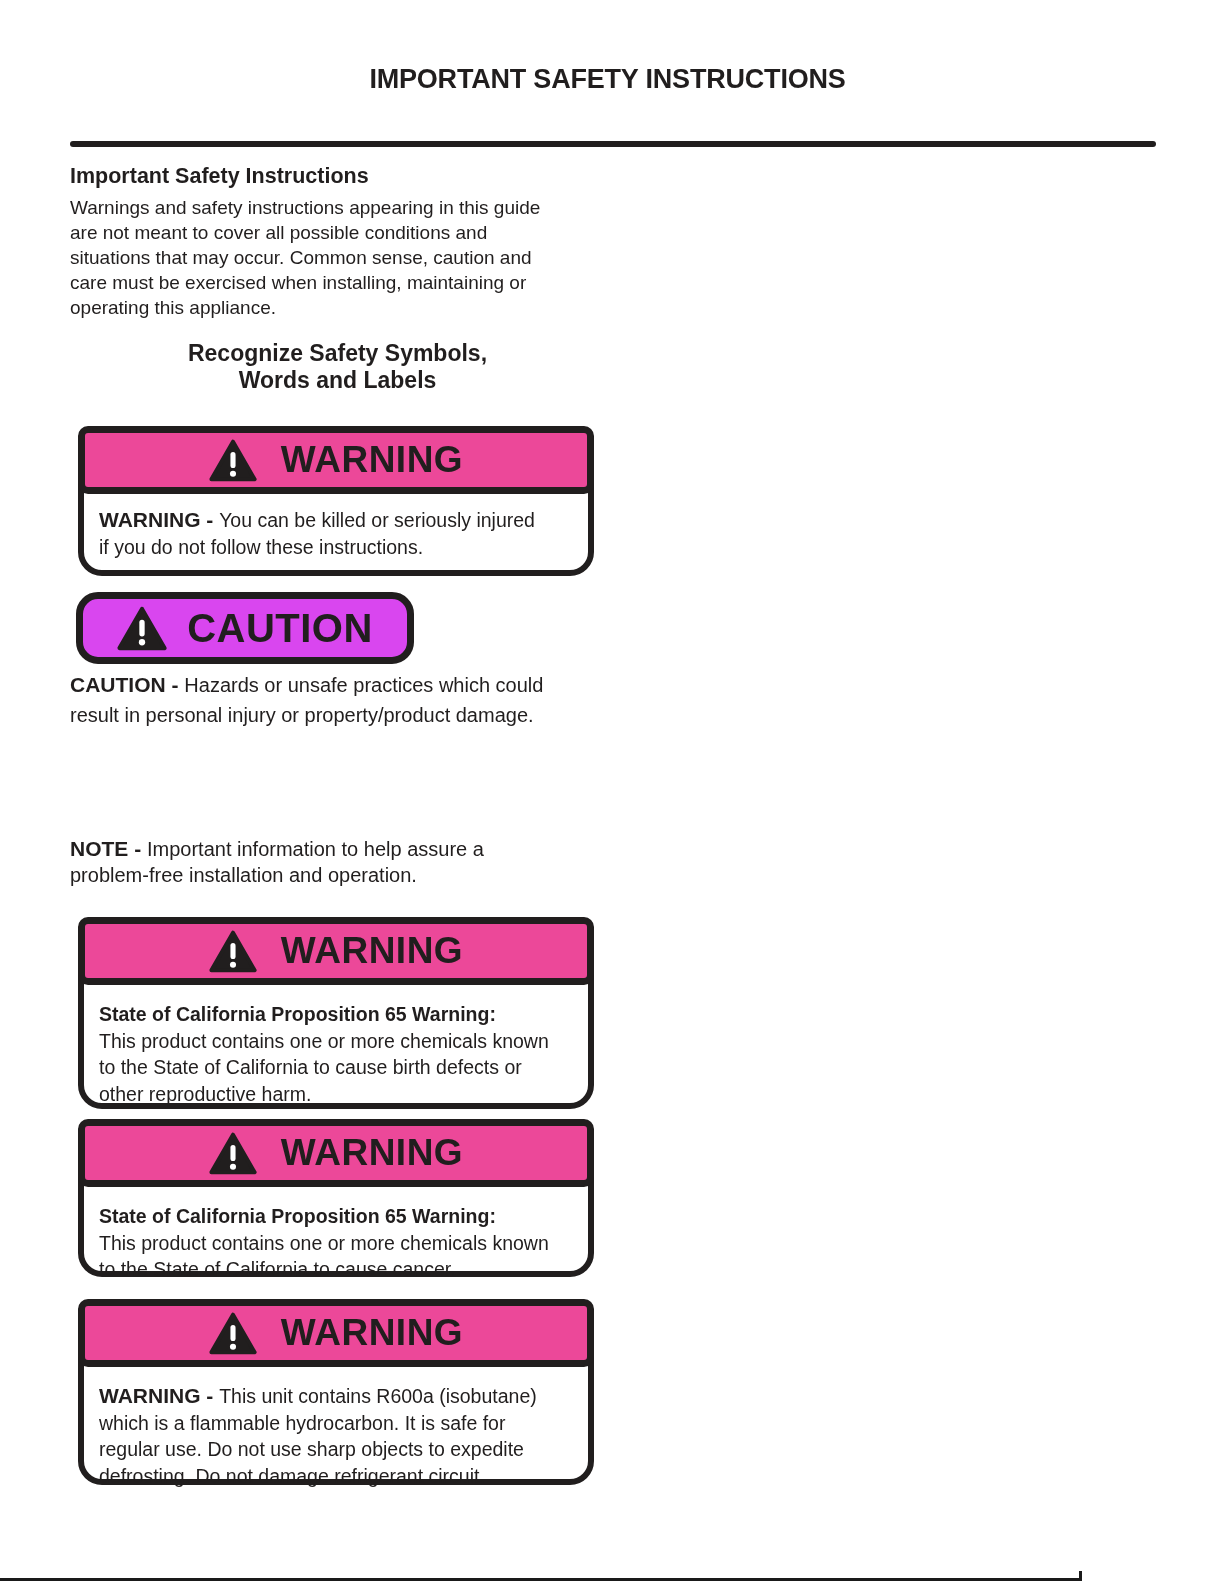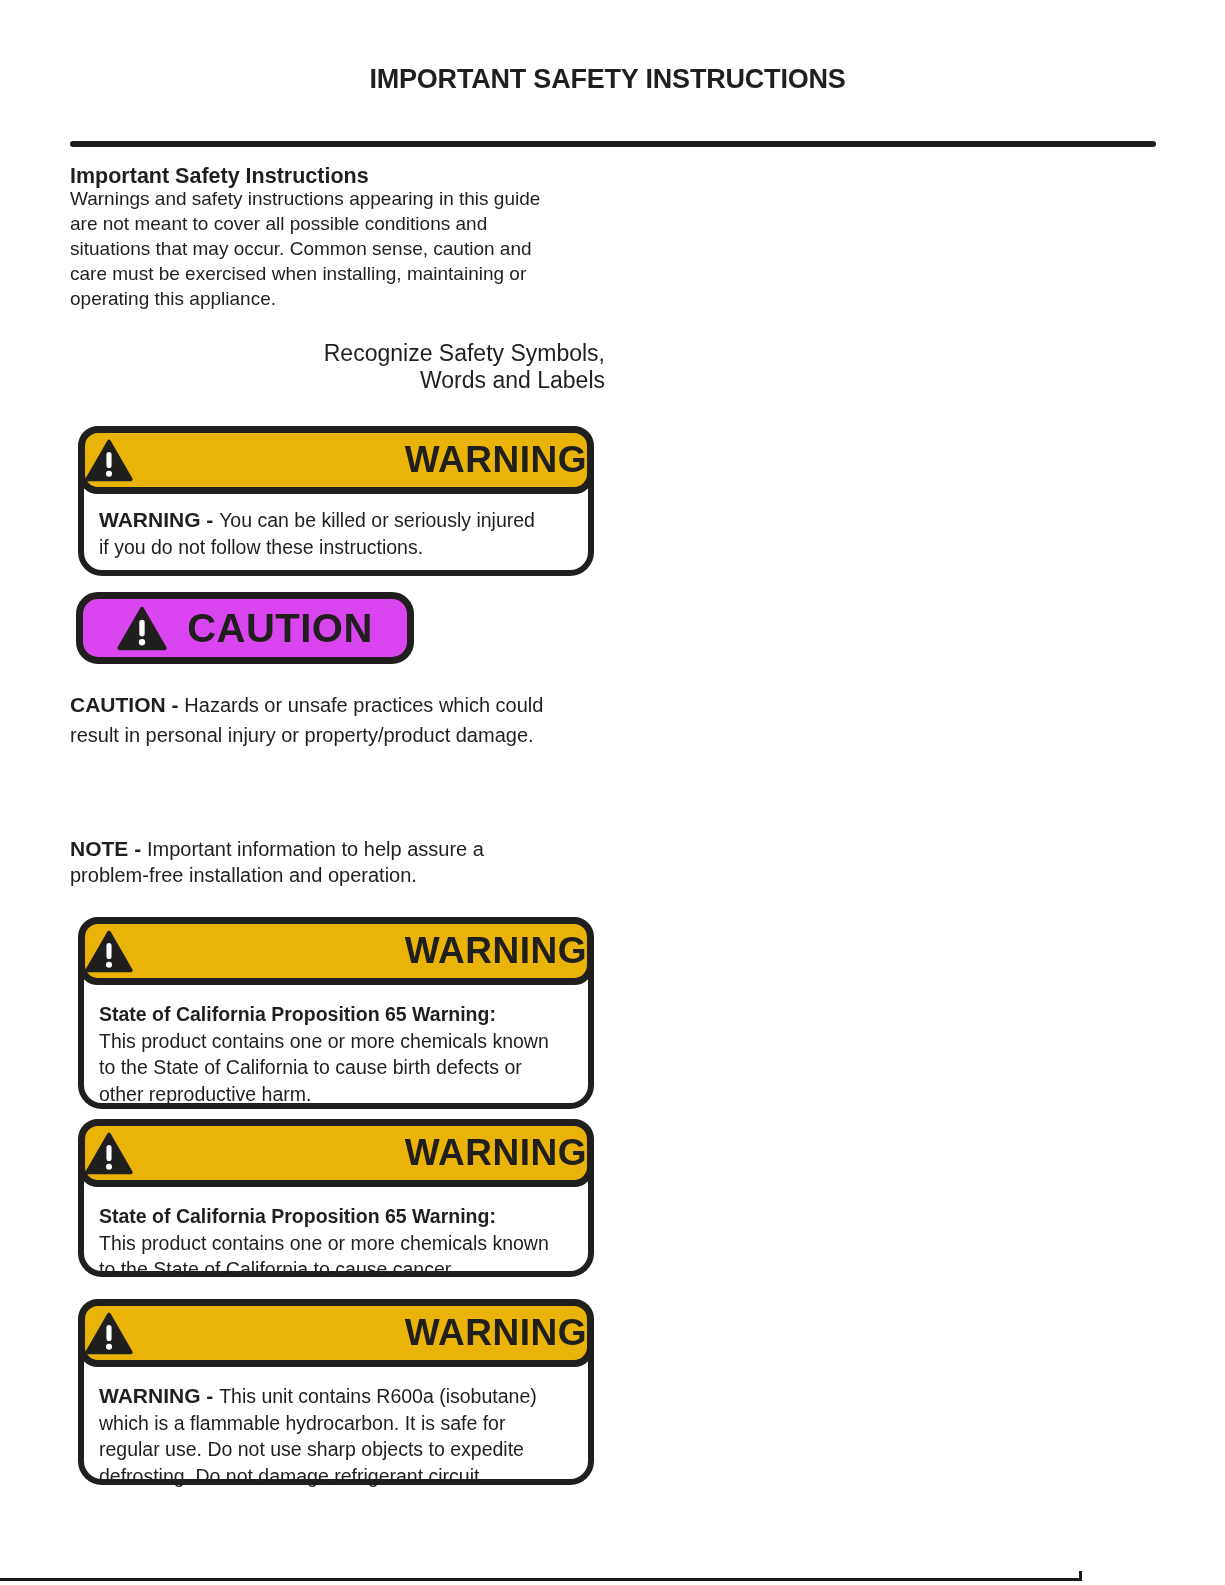--- a/index.html
+++ b/index.html
@@ -14,55 +14,55 @@
   }
   .rule-top {
     position:absolute; left:70px; top:141px; width:1086px; height:6px;
     background:#211e1e; border-radius:3px;
   }
   .sec-heading {
     position:absolute; left:70px; top:164px; margin:0;
     font-size:21.5px; font-weight:bold;
   }
   .intro-para {
-    position:absolute; left:70px; top:186px; width:545px; margin:0;
+    position:absolute; left:70px; top:195px; width:545px; margin:0;
     font-size:19px; line-height:25px; white-space:pre;
   }
   .sub-heading {
     position:absolute; left:70px; top:340px; width:535px; margin:0;
-    text-align:right; font-size:23px; font-weight:normal; line-height:27px;
+    text-align:center; font-size:23px; font-weight:bold; line-height:27px;
     white-space:pre;
   }
   .callout {
     position:absolute; box-sizing:border-box; background:#ffffff;
     border:6px solid #211e1e; border-radius:24px;
   }
   .callout-header {
     box-sizing:border-box; height:68px; margin:-6px -6px 0 -6px;
-    display:flex; align-items:center; justify-content:space-between; gap:24px;
-    background:#eab308; border:7px solid #211e1e; border-radius:20px;
+    display:flex; align-items:center; justify-content:center; gap:24px;
+    background:#ec4899; border:7px solid #211e1e; border-radius:10px;
   }
   .callout-header-label {
     font-size:37px; font-weight:bold; letter-spacing:0.5px;
   }
   .callout-body {
     padding:13px 10px 0 15px; font-size:19.5px; line-height:26.5px;
   }
   .callout-body.tight { padding-top:16px; }
   .lead { font-weight:bold; font-size:21px; white-space:pre; }
   .pre { white-space:pre; }
   .body-title { font-weight:bold; white-space:pre; }
   .badge {
     position:absolute; box-sizing:border-box;
     display:flex; align-items:center; justify-content:center; gap:20px;
     background:#d946ef; border:7px solid #211e1e; border-radius:22px;
   }
   .badge-label { font-size:40px; font-weight:bold; letter-spacing:0.5px; }
   .label-desc { position:absolute; left:70px; margin:0; font-size:20px; }
-  .desc-caution { top:690px; width:560px; line-height:30px; }
+  .desc-caution { top:670px; width:560px; line-height:30px; }
   .desc-note { top:836px; width:560px; line-height:26px; }
   .tri-icon { display:block; line-height:0; }
   .rule-bottom {
     position:absolute; left:0; top:1578px; width:1082px; height:3px;
     background:#1a1a1a;
   }
   .edge-mark {
     position:absolute; left:1079px; top:1571px; width:3px; height:8px;
     background:#1a1a1a;
   }

